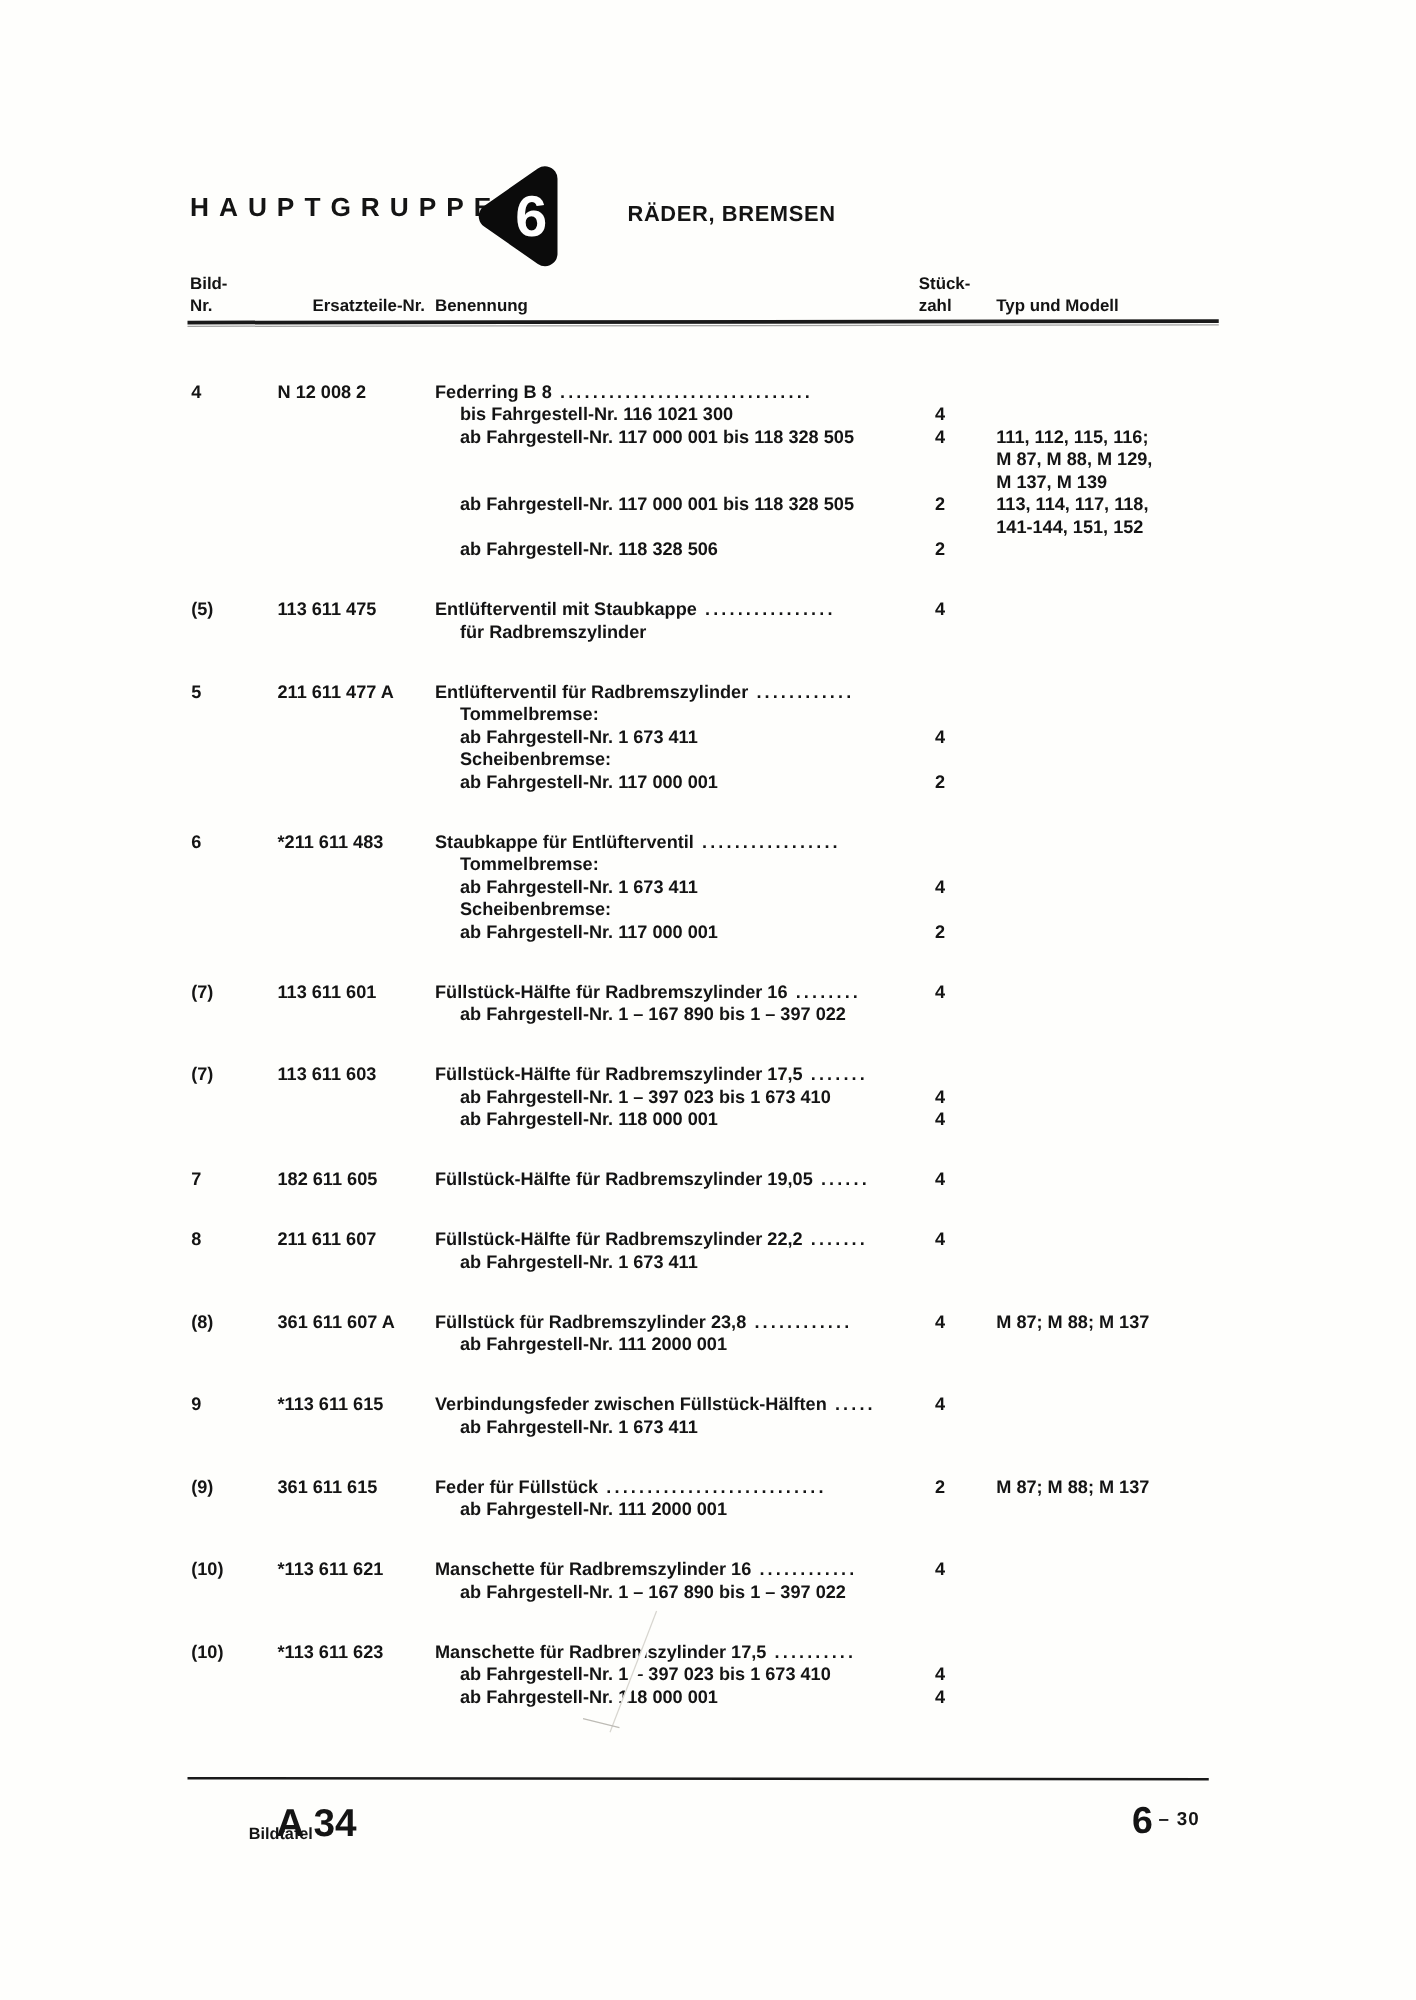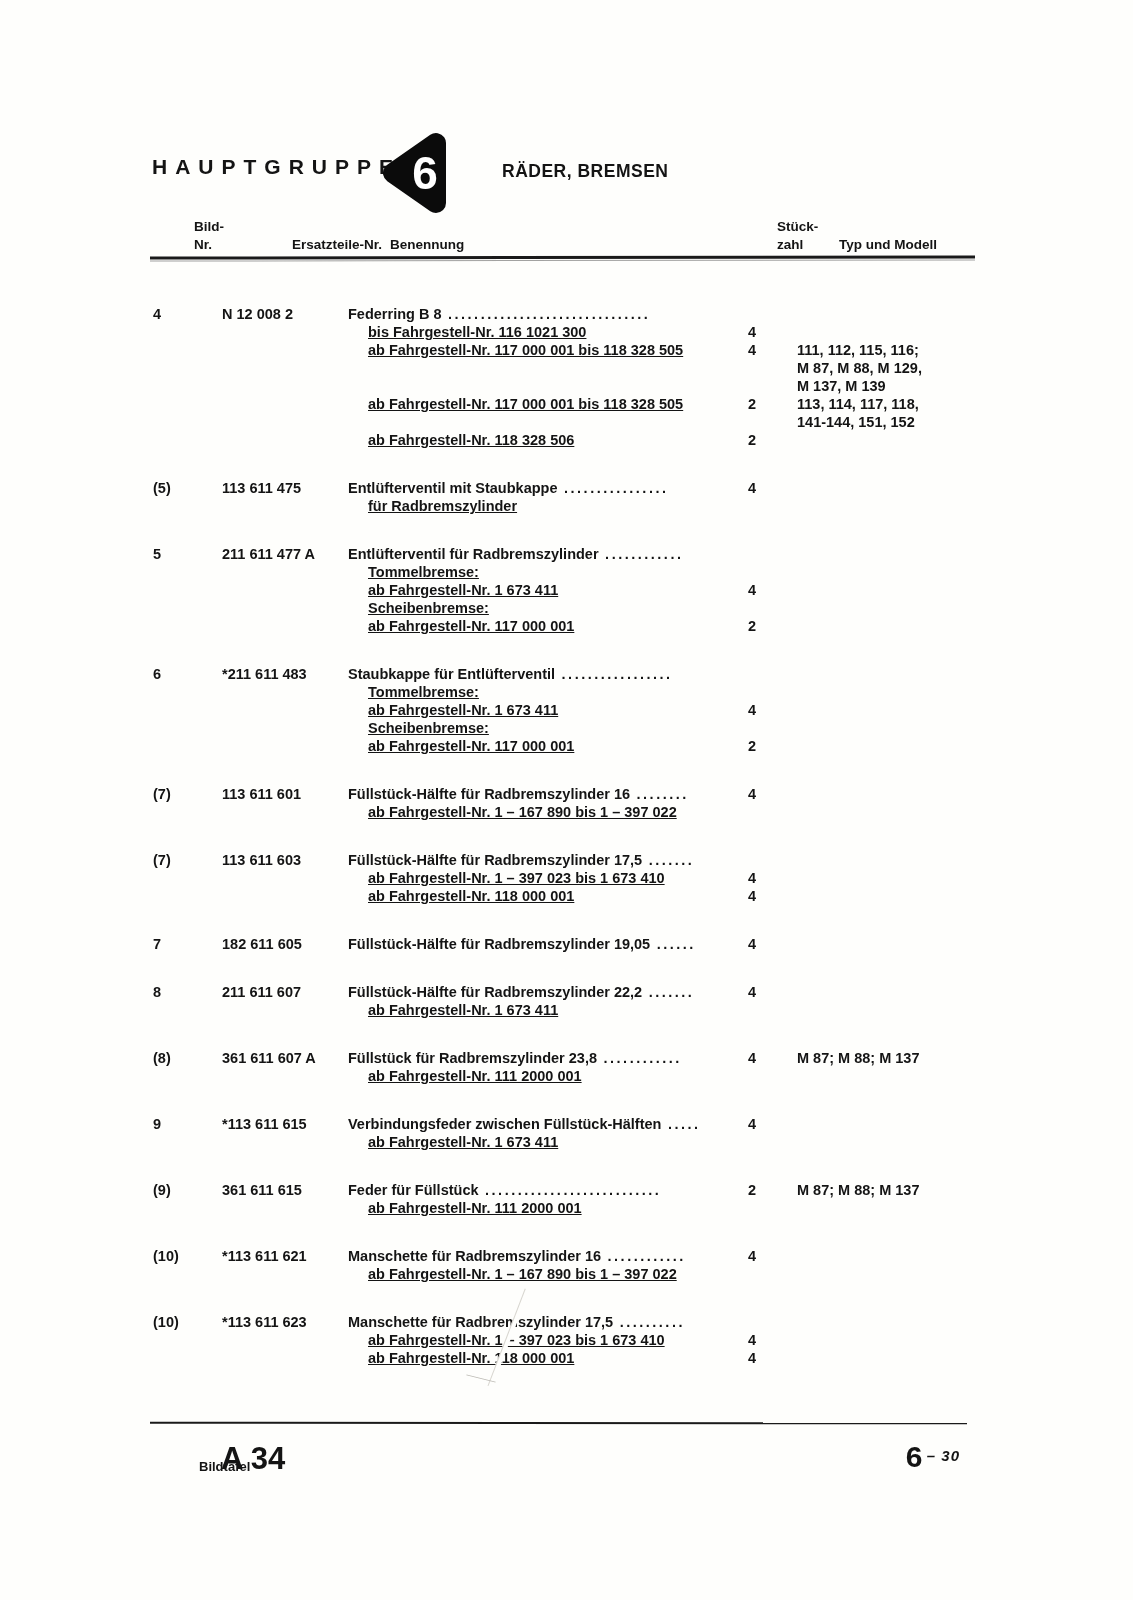--- a/index.html
+++ b/index.html
@@ -22,21 +22,21 @@
   .badge svg{display:block;width:68px;height:86px;}
   .badge-num{
     position:absolute;left:10px;top:16px;width:100%;
     text-align:center;color:#fff;font-size:46px;font-weight:800;
   }
   .group-title{
     position:absolute;left:475px;top:161px;
     font-size:17.5px;font-weight:800;letter-spacing:.5px;margin-left:27px;
   }
   
-  .colhead{position:absolute;font-size:13.5px;line-height:18px;font-weight:700;white-space:pre-line;margin-left:42px;}
+  .colhead{position:absolute;font-size:13.5px;line-height:18px;font-weight:700;white-space:pre-line;}
   .ch-bild{left:152px;top:218px;}
   .ch-part{left:222px;top:236px;padding-left:28px;}
   .ch-name{left:348px;top:236px;}
   .ch-qty{left:735px;top:218px;}
   .ch-typ{left:797px;top:236px;text-align:right;}
   .headrule{
     position:absolute;left:150px;top:256px;width:825px;height:3px;
     background:#1a1a1a;transform:rotate(-.08deg);
   }
   .headrule::after{
@@ -48,21 +48,21 @@
   .row-block{margin-bottom:30px;}
   .line{
     display:grid;
     grid-template-columns:72px 126px 400px 49px 178px;
     align-items:start;
     font-size:14.5px;line-height:18px;
   }
   .cell{white-space:pre-line;}
   .bild-nr-cell{padding-left:3px;}
   .description-cell{white-space:nowrap;overflow:hidden;}
-  .description-cell.ind{padding-left:20px;text-decoration:underline;}
+  .description-cell.ind{padding-left:20px;}
   .dots{letter-spacing:2.5px;}
   .type-model-cell{white-space:pre-line;}
   
   .crease{
     position:absolute;left:506px;top:1286px;width:4px;height:104px;
     background:#fefefc;transform:rotate(21deg);
     border-left:1px solid #d8d6d0;z-index:3;
   }
   .crease2{
     position:absolute;left:466px;top:1378px;width:30px;height:1px;
@@ -70,21 +70,21 @@
   }
   
   .footrule{
     position:absolute;left:150px;top:1422px;width:817px;height:2px;
     background:#1a1a1a;transform:rotate(.05deg);
   }
   .plate-label{position:absolute;left:152px;top:1459px;font-size:13px;font-weight:700;margin-left:47px;}
   .plate-number{position:absolute;left:221px;top:1441px;font-size:31px;font-weight:800;letter-spacing:0;text-align:center;}
   .pagenum{position:absolute;left:870px;top:1440px;width:90px;text-align:right;}
   .pg-big{font-size:30px;font-weight:800;vertical-align:-2px;}
-  .pg-small{font-size:15px;font-weight:700;vertical-align:4px;letter-spacing:1px;font-style:italic;}
+  .pg-small{font-size:15px;font-weight:700;vertical-align:4px;letter-spacing:1px;}
 </style>
 </head>
 <body>
 
 <div class="page">
 
   <div class="hauptgruppe">HAUPTGRUPPE</div>
 
   <div class="badge">
     <svg viewBox="0 0 68 86">

